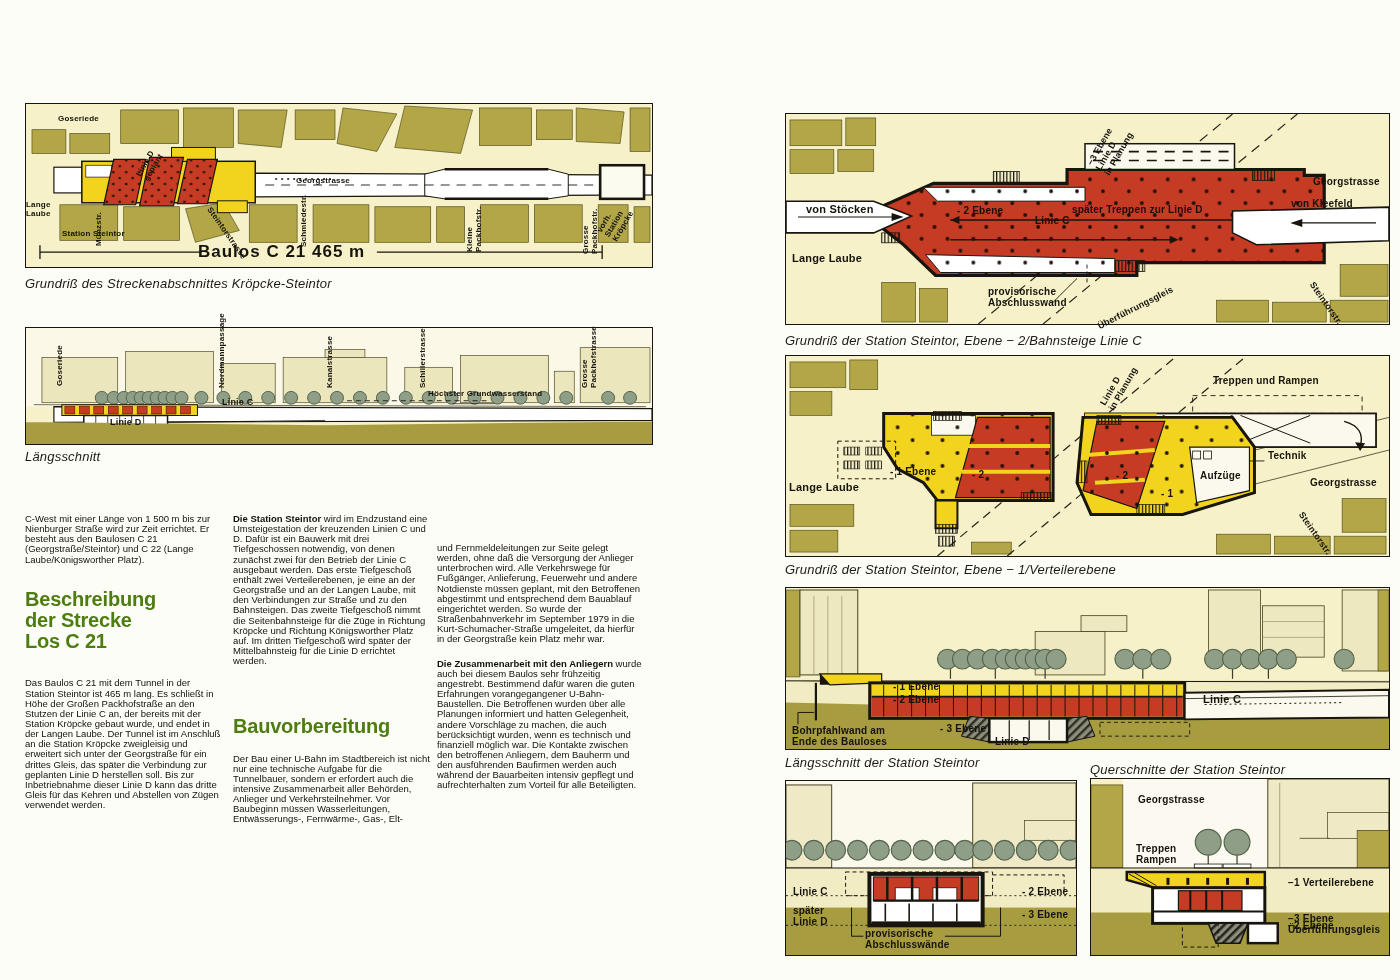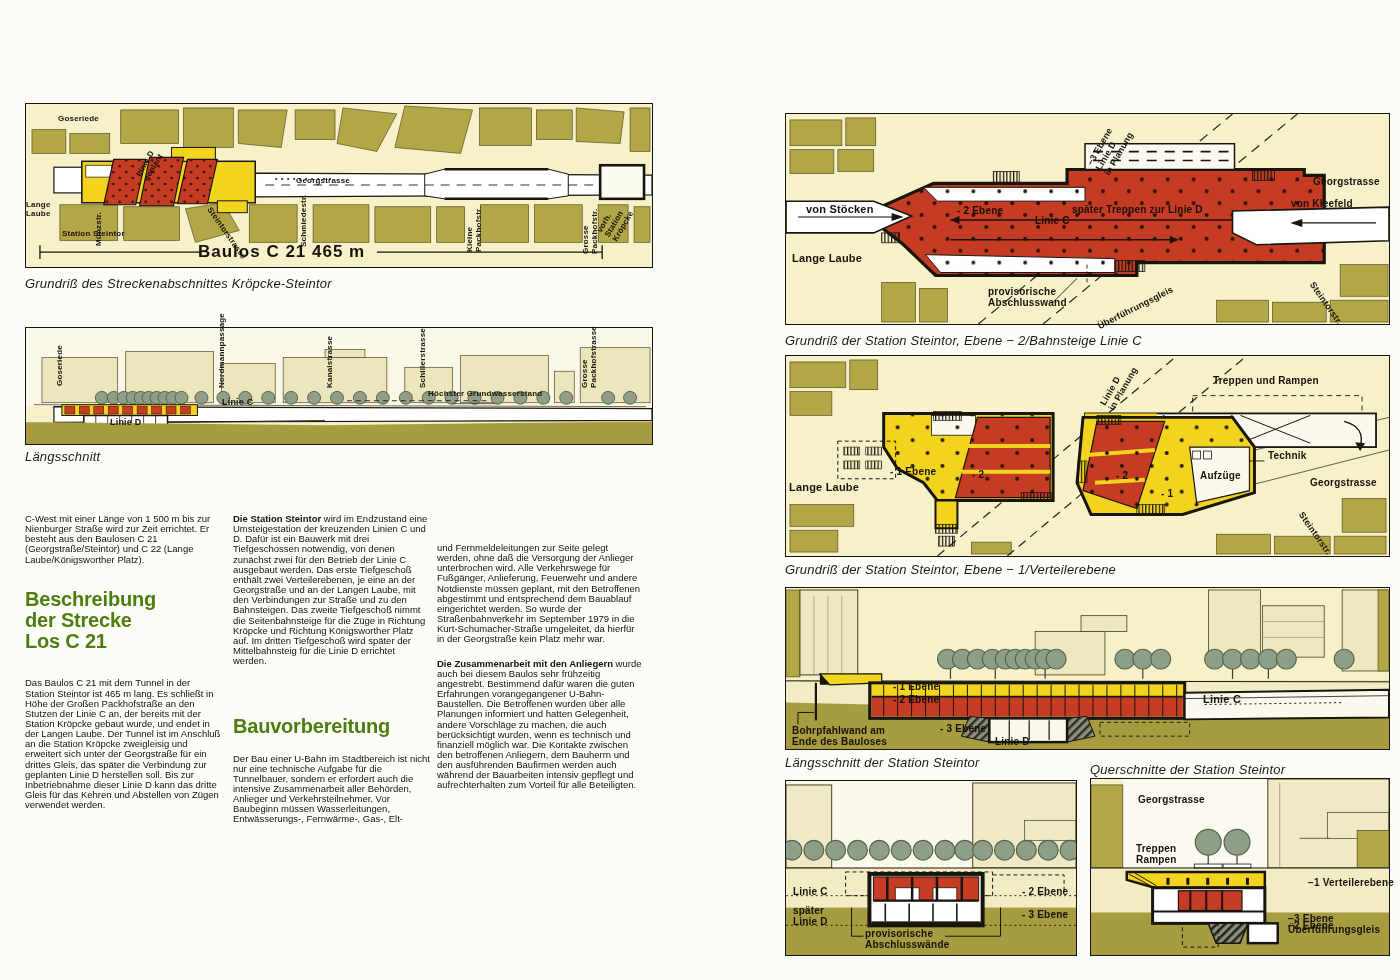--- a/index.html
+++ b/index.html
@@ -604,18 +604,18 @@
   <div class="lbl lbl-md" style="left:793px; top:905px;">später
 Linie D</div>
   <div class="lbl lbl-md" style="left:1022px; top:886px;">- 2  Ebene</div>
   <div class="lbl lbl-md" style="left:1022px; top:909px;">- 3  Ebene</div>
   <div class="lbl lbl-md" style="left:865px; top:928px;">provisorische
 Abschlusswände</div>
 
   <div class="lbl lbl-md" style="left:1138px; top:794px;">Georgstrasse</div>
   <div class="lbl lbl-md" style="left:1136px; top:843px;">Treppen
 Rampen</div>
-  <div class="lbl lbl-md" style="left:1288px; top:877px;margin-left:20px;">−1 Verteilerebene</div>
+  <div class="lbl lbl-md" style="left:1288px; top:877px;">−1 Verteilerebene</div>
   <div class="lbl lbl-md" style="left:1288px; top:896px;margin-top:24px;">−2 Ebene</div>
   <div class="lbl lbl-md" style="left:1288px; top:913px;">−3 Ebene
 Überführungsgleis</div>
 
 </div>
 
 </body></html>

